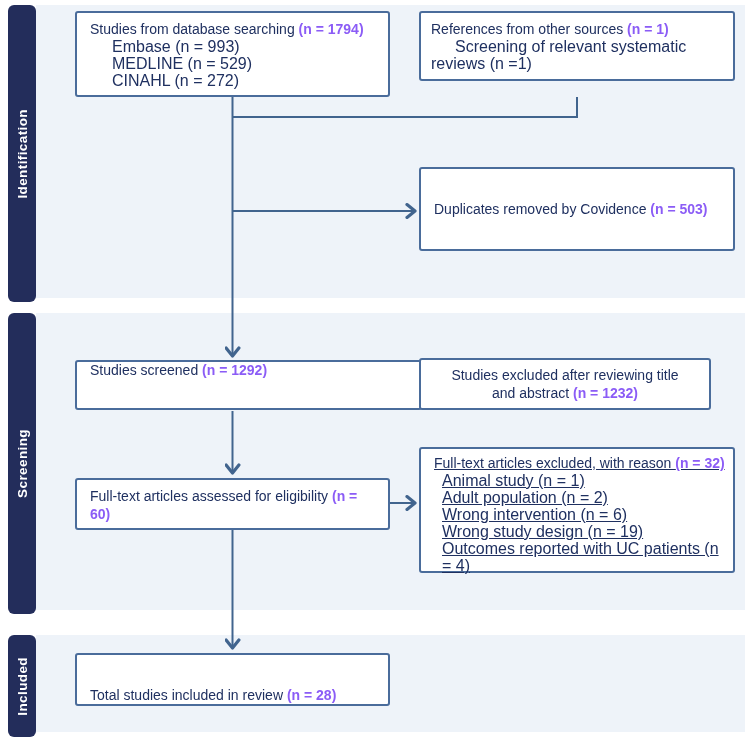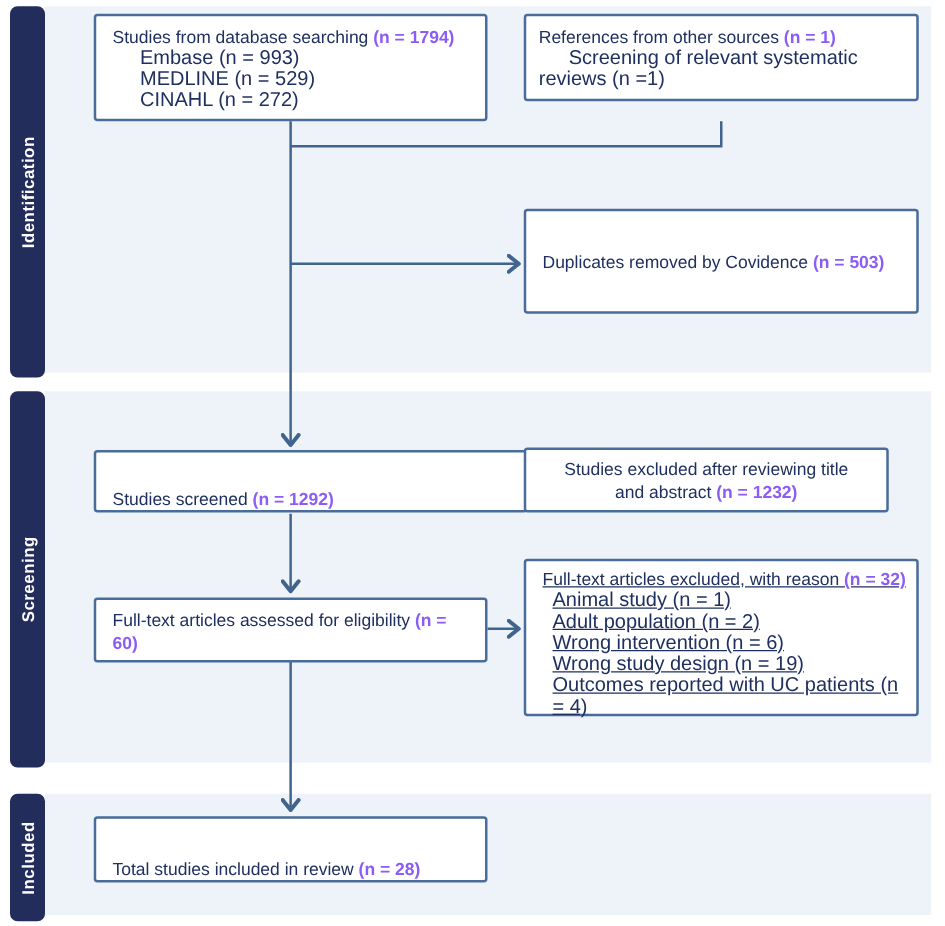--- a/index.html
+++ b/index.html
@@ -70,21 +70,21 @@
   .box-database  { left: 75px;  top: 11px;  width: 315px; height: 86px;  padding: 8px 8px 0 13px; }
   .box-database .sub { margin-left: 22px; }
 
   .box-other     { left: 419px; top: 11px;  width: 316px; height: 70px;  padding: 8px 4px 0 10px; }
   .box-other .sub { text-indent: 24px; }
 
   .box-dup       { left: 419px; top: 167px; width: 316px; height: 84px;
                    display: flex; align-items: center; padding: 0 6px 0 13px; }
 
   .box-screened  { left: 75px;  top: 360px; width: 347px; height: 50px;
-                   display: flex; align-items: flex-end; padding: 0 6px 0 13px; }
+                   display: flex; align-items: flex-start; padding: 0 6px 0 13px; }
 
   .box-excl-abs  { left: 419px; top: 358px; width: 292px; height: 52px;
                    display: flex; align-items: center; justify-content: center;
                    text-align: center; padding: 0 20px; line-height: 18px; }
 
   .box-assessed  { left: 75px;  top: 478px; width: 315px; height: 52px;
                    padding: 7px 8px 0 13px; line-height: 18px; }
 
   .box-ft-excl   { left: 419px; top: 447px; width: 316px; height: 126px;
                    padding: 6px 8px 0 13px; text-decoration: underline; }

